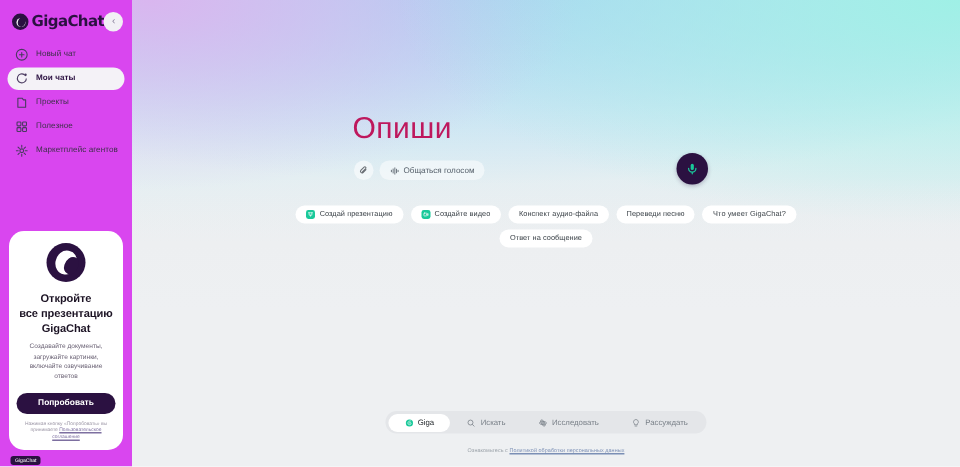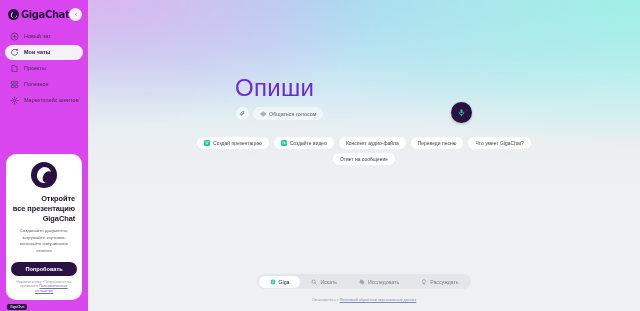--- a/index.html
+++ b/index.html
@@ -87,21 +87,21 @@
     width:14px; height:16px; border-radius:55% 45% 50% 50%;
     background:#ffffff; transform:rotate(10deg);
   }
   .promo-logo:before{
     content:""; position:absolute; left:12px; top:9px;
     width:9px; height:12px; border-radius:60% 40% 55% 45%;
     background:#2b1141; z-index:2; transform:rotate(18deg);
   }
   .promo-title {
     font-size:7.4px; font-weight:bold; color:#1c1324;
-    line-height:1.32; letter-spacing:-0.05px;text-align:right;
+    line-height:1.32; letter-spacing:-0.05px;
   }
   .promo-sub {
     font-size:4.4px; color:#6b6375; line-height:1.5;
     margin-top:5px; padding:0 2px;
   }
   .promo-btn {
     margin-top:7px; width:100%; height:14px;
     border:none; border-radius:9px;
     background:#2b1141; color:#ffffff;
     font-size:5.6px; font-weight:bold; cursor:pointer;
@@ -134,21 +134,21 @@
   }
   .bg-fade {
     position:absolute; left:0; right:0; top:38%; bottom:0;
     background:linear-gradient(180deg, rgba(238,240,242,0) 0%, #eef0f2 46%);
   }
 
   .content { position:relative; z-index:2; height:100%; }
 
   .headline {
     position:absolute; left:147px; top:76px;
-    font-size:24px; color:#6d28d9; letter-spacing:0.3px;
+    font-size:20px; color:#be185d; letter-spacing:0.3px;
     font-weight:400; line-height:1;
     font-family:"Liberation Sans", sans-serif;
   }
 
   .composer-row {
     position:absolute; left:148px; top:107px;
     display:flex; align-items:center; gap:4px;
   }
   .attach-btn {
     width:13px; height:13px; border-radius:50%;

